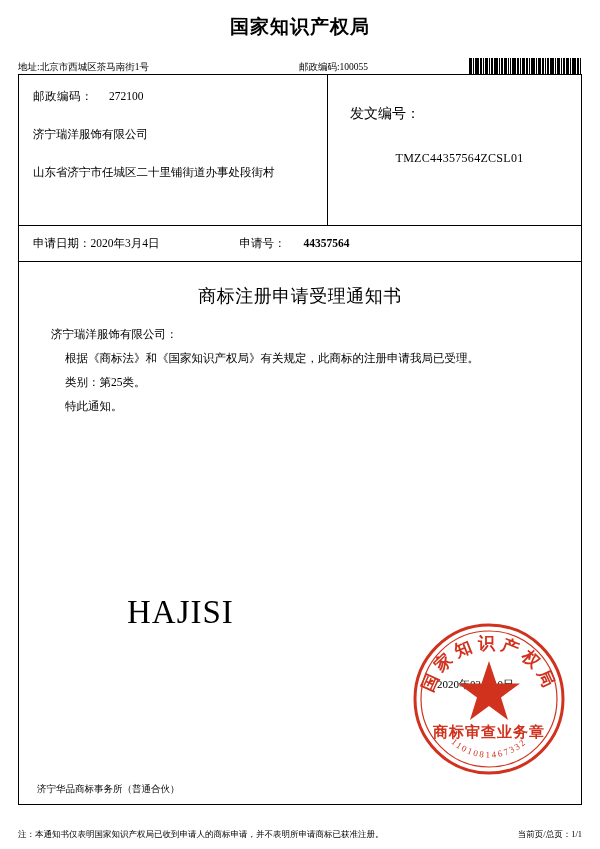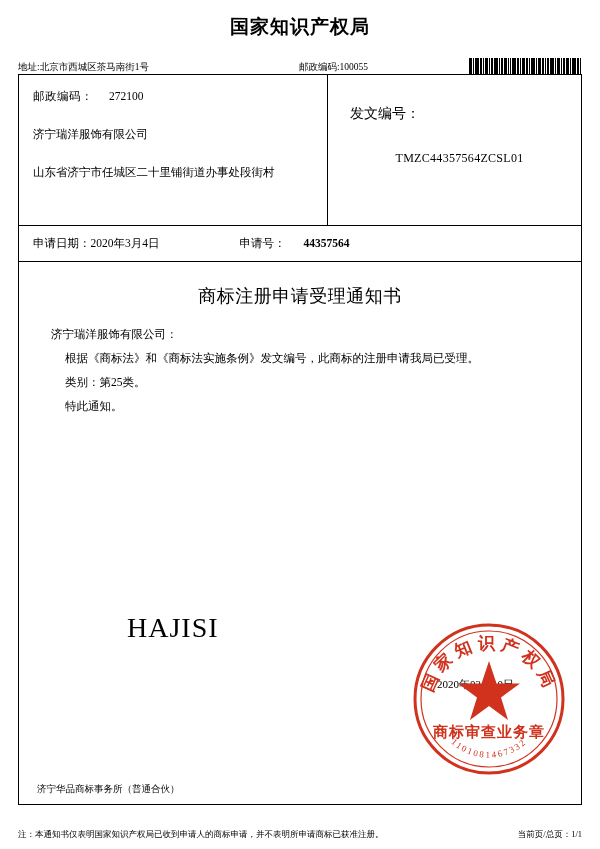--- a/index.html
+++ b/index.html
@@ -130,22 +130,22 @@
   .body-para {
     font-size: 11.5px;
     line-height: 1.9;
     margin: 0 0 2px 0;
   }
   .indent1 { text-indent: 14px; }
   .indent2 { text-indent: 28px; }
   .brandmark {
     position: absolute;
     left: 108px;
-    top: 350px;
-    font-size: 28px;
+    top: 332px;
+    font-size: 33px;
     letter-spacing: 1px;
     font-family: "Liberation Serif", "DejaVu Serif", serif;
   }
   .seal-date {
     position: absolute;
     left: 418px;
     top: 415px;
     font-size: 11px;
     white-space: nowrap;
   }
@@ -246,21 +246,21 @@
     </div>
 
     <div class="apply-row">
       <span class="apply-date"><span>申请日期：</span><span>2020年3月4日</span></span>
       <span class="apply-no"><span>申请号：</span><span class="v">44357564</span></span>
     </div>
 
     <div class="body-box">
       <div class="body-title">商标注册申请受理通知书</div>
       <div class="body-para indent1">济宁瑞洋服饰有限公司：</div>
-      <div class="body-para indent2">根据《商标法》和《商标法实施条例》发文编号，此商标的注册申请我局已受理。</div>
+      <div class="body-para indent2">根据《商标法》和《国家知识产权局》有关规定，此商标的注册申请我局已受理。</div>
       <div class="body-para indent2">类别：第25类。</div>
       <div class="body-para indent2">特此通知。</div>
 
       <div class="brandmark">HAJISI</div>
 
       <div class="seal-date">2020年03月10日</div>
 
       <svg class="seal" viewBox="0 0 160 160">
         <g fill="none" stroke="#d0321e" stroke-width="3">
           <circle cx="80" cy="80" r="74"></circle>

